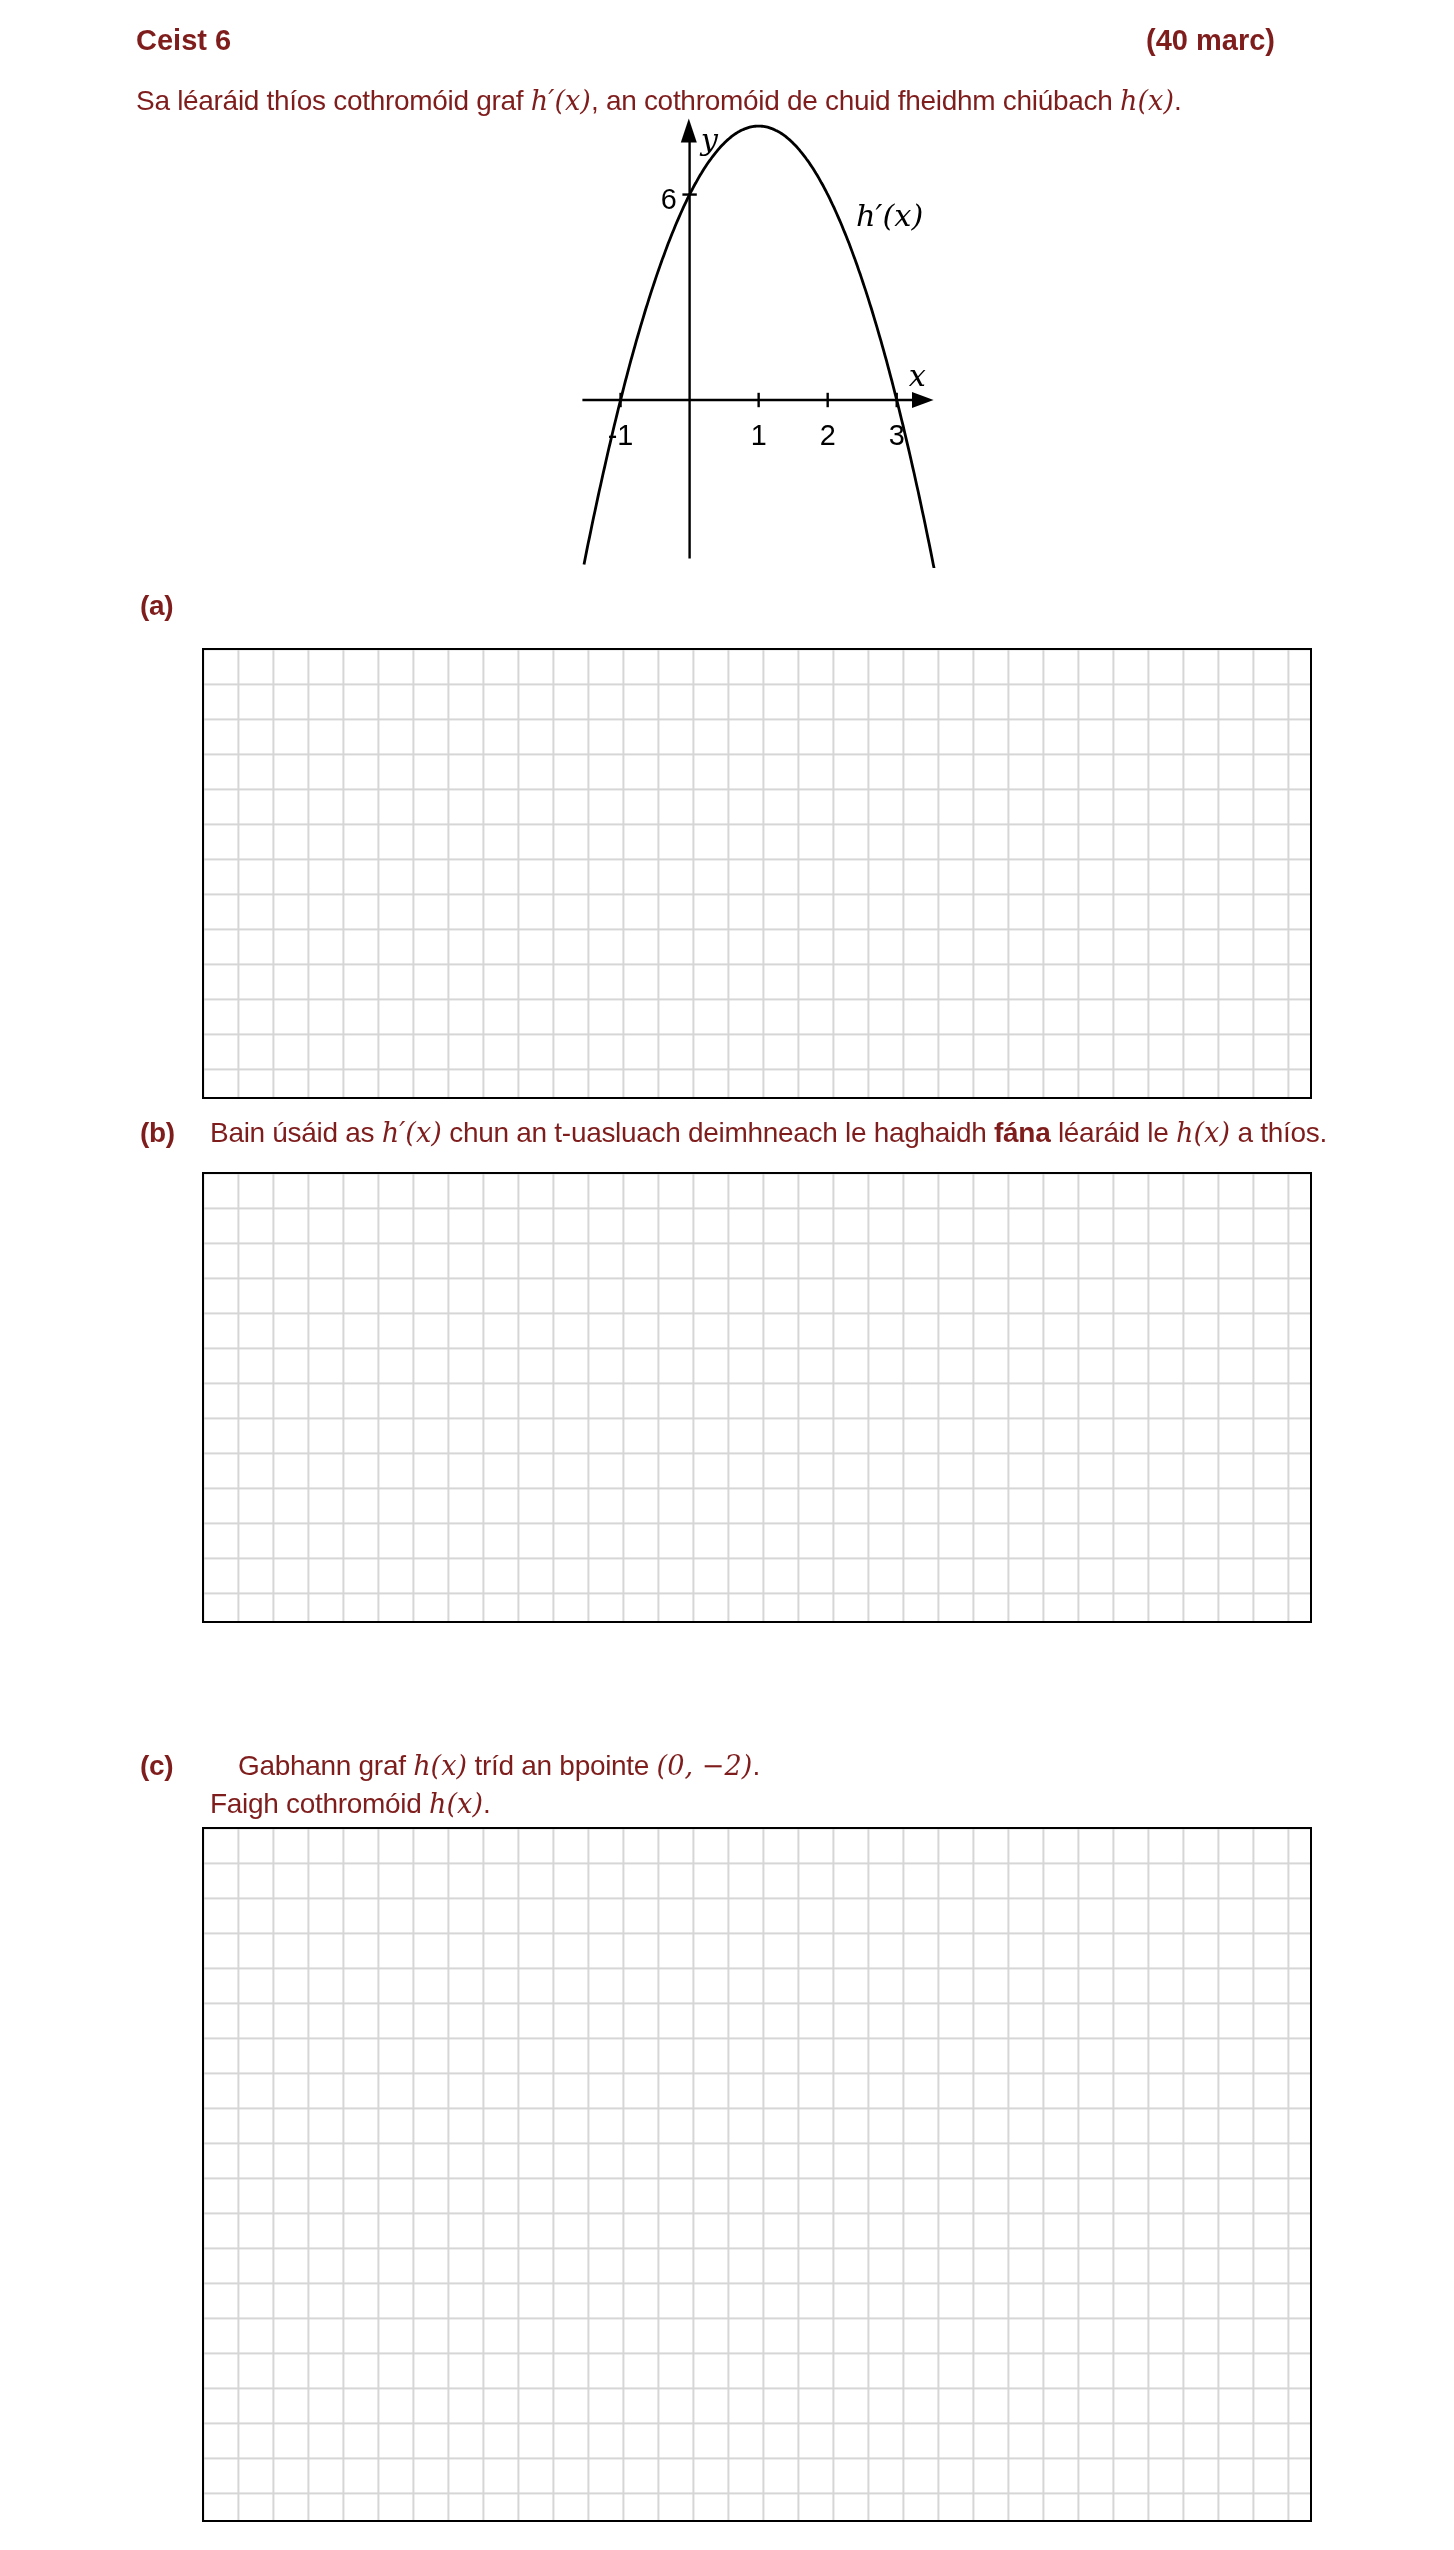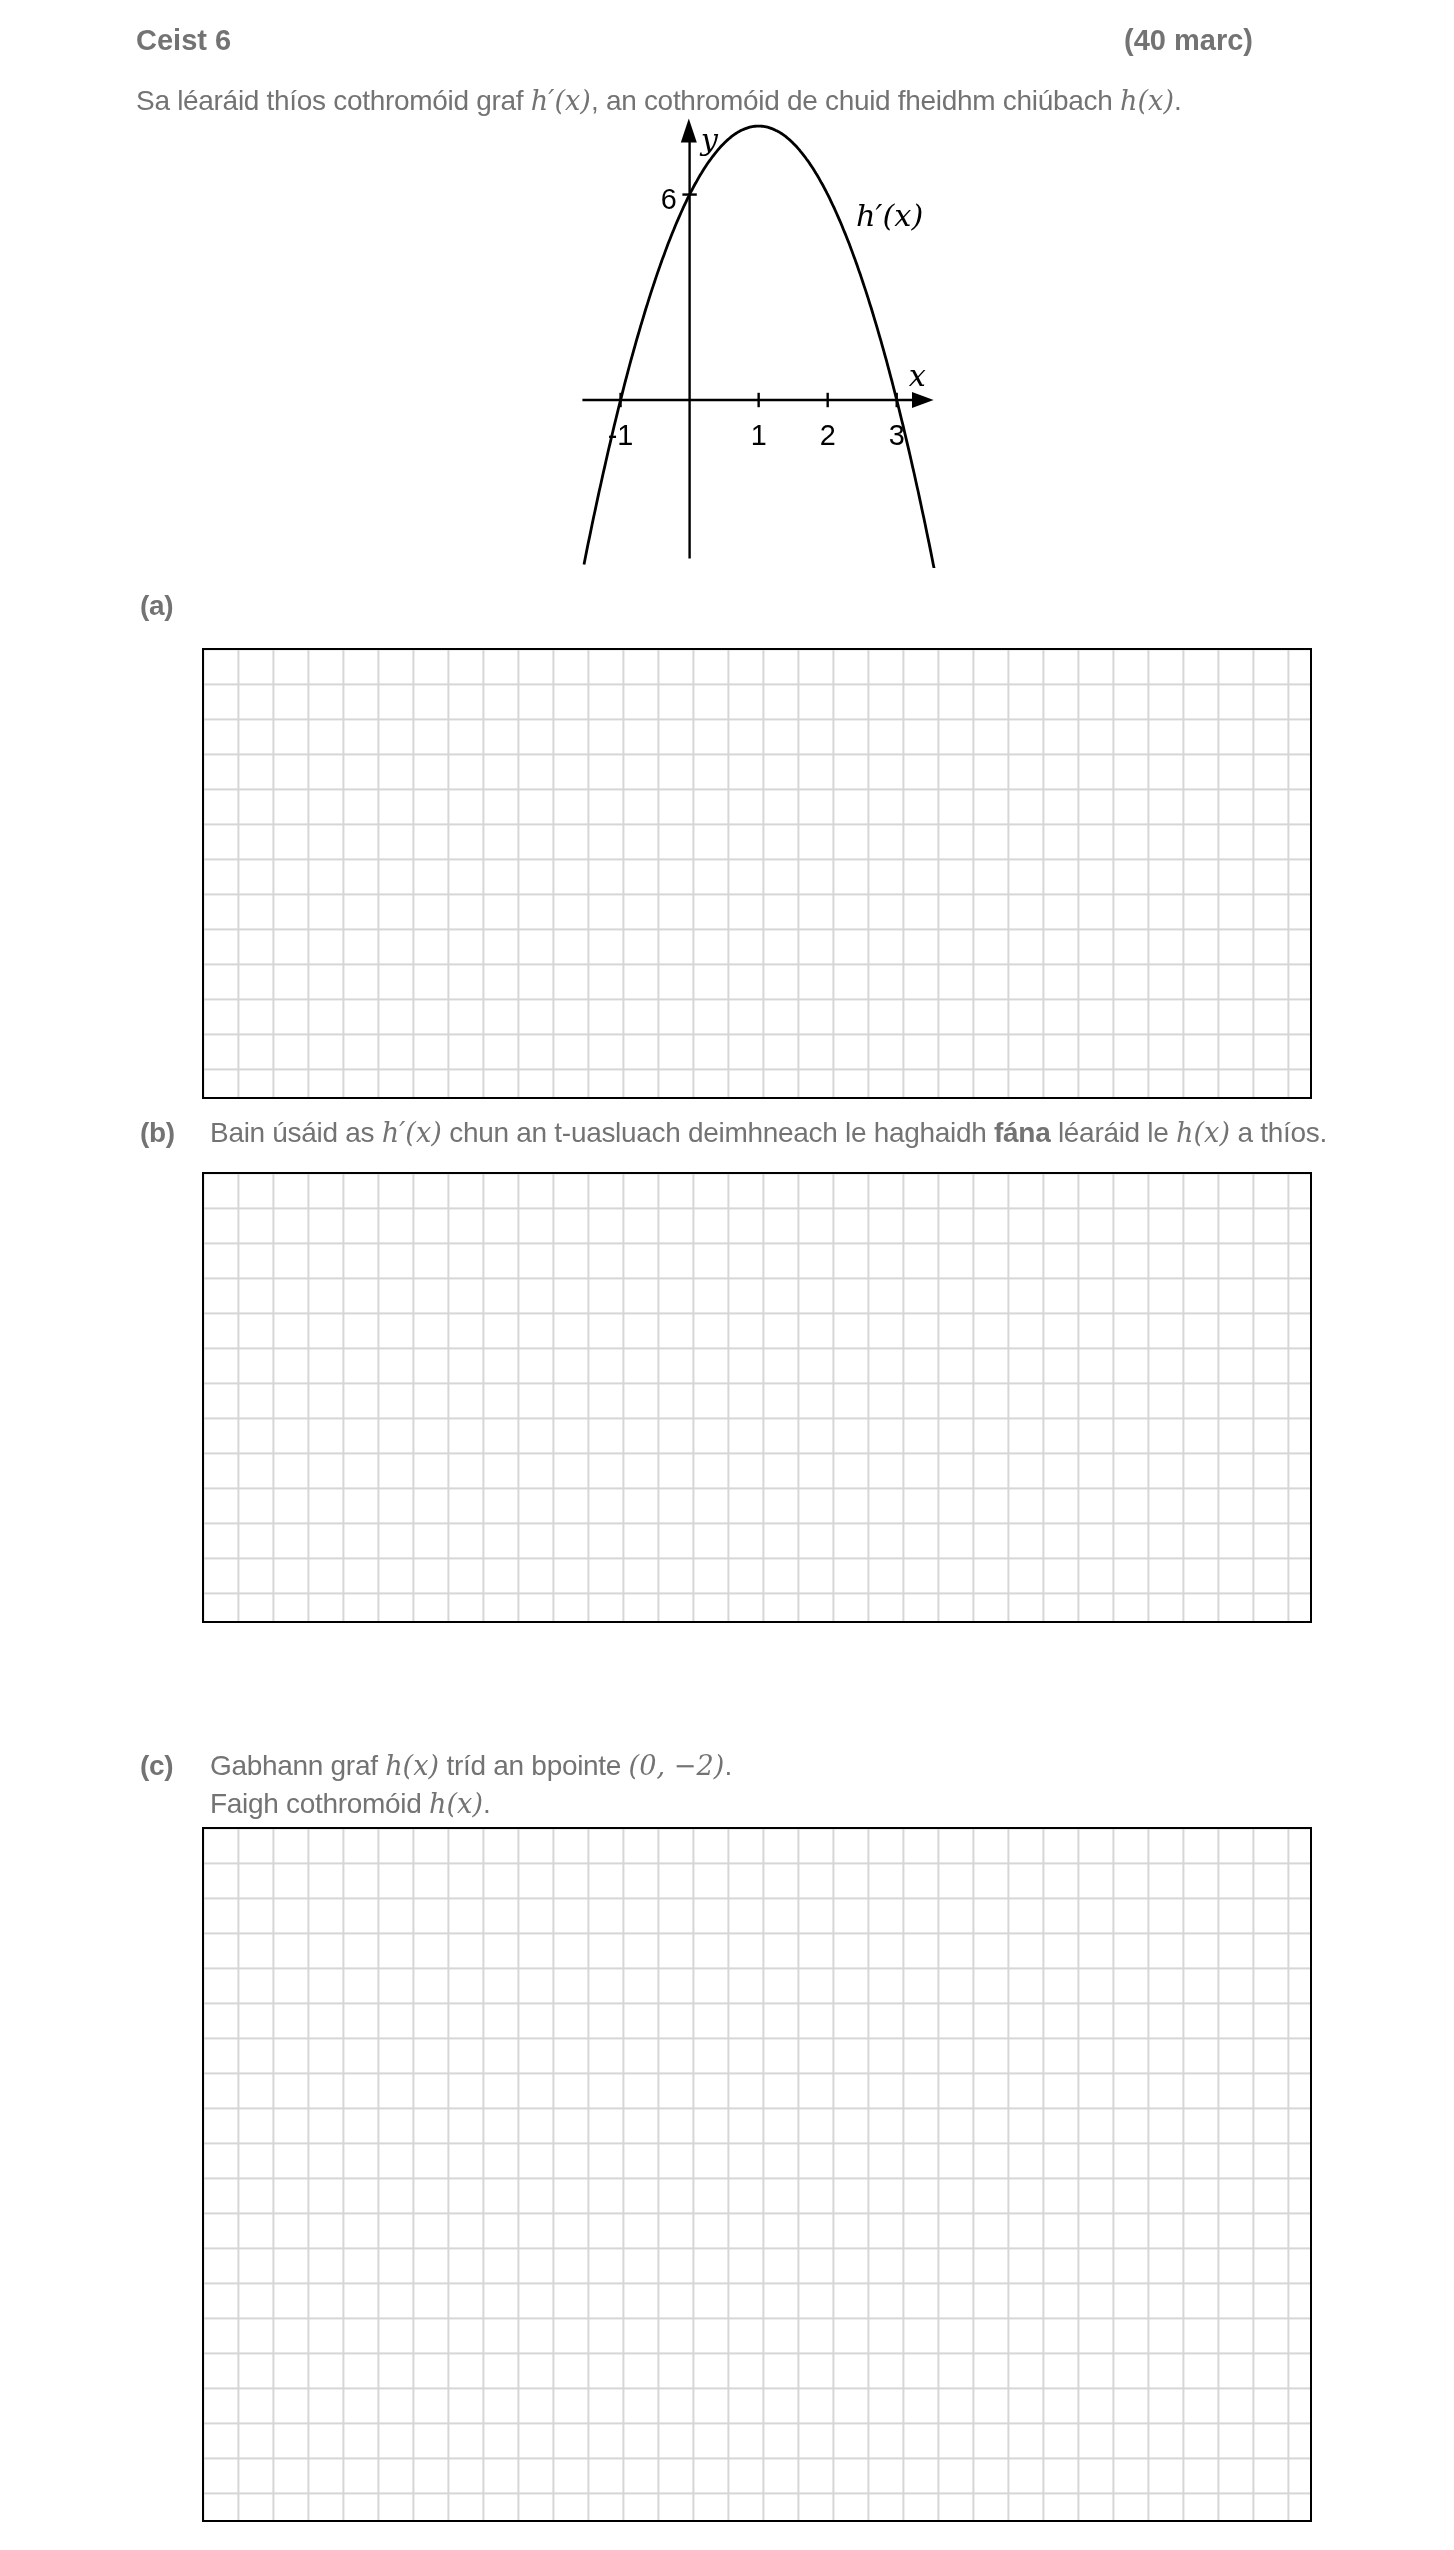--- a/index.html
+++ b/index.html
@@ -2,22 +2,23 @@
 <html style="font-size:12.8px"><head>
 <meta charset="utf-8">
 <style>
   html,body{margin:0;padding:0;background:#fff;}
   .page{
     position:relative;
     width:1389px;
     height:2550px;
     background:#ffffff;
     font-family:"Liberation Sans",sans-serif;
-    color:#737373;
+    color:#7f1d1d;
     overflow:hidden;
+    padding-left:22px;
   }
   .abs{position:absolute;}
   .header-row{
     top:24px;left:136px;right:136px;
     display:flex;justify-content:space-between;align-items:flex-start;
     font-size:29px;font-weight:700;
   }
   .body-text{
     font-size:28px;
     letter-spacing:-0.3px;
@@ -104,20 +105,20 @@
 
   <div class="abs part-row body-text" style="top:1114px;left:140px;">
     <span class="part-label">(b)</span>
     <span><span>Bain úsáid as </span><span class="math">h′(x)</span><span> chun an t-uasluach deimhneach le haghaidh </span><span class="bold-seg">fána</span><span> léaráid le </span><span class="math">h(x)</span><span> a thíos.</span></span>
   </div>
   <div class="abs grid-box" style="top:1172px;left:202px;width:1110px;height:451px;"></div>
 
   <div class="abs part-row body-text" style="top:1747px;left:140px;">
     <span class="part-label">(c)</span>
     <span>
-      <span style="display:block;"><span>Gabhann graf </span><span class="math">h(x)</span><span> tríd an bpointe </span><span class="math">(0, −2)</span><span>.</span></span>
+      <span style="display:block;margin-left:28px;"><span>Gabhann graf </span><span class="math">h(x)</span><span> tríd an bpointe </span><span class="math">(0, −2)</span><span>.</span></span>
       <span style="display:block;"><span>Faigh cothromóid </span><span class="math">h(x)</span><span>.</span></span>
     </span>
   </div>
   <div class="abs grid-box" style="top:1827px;left:202px;width:1110px;height:695px;"></div>
 
 </div>
 
 
 </body></html>

